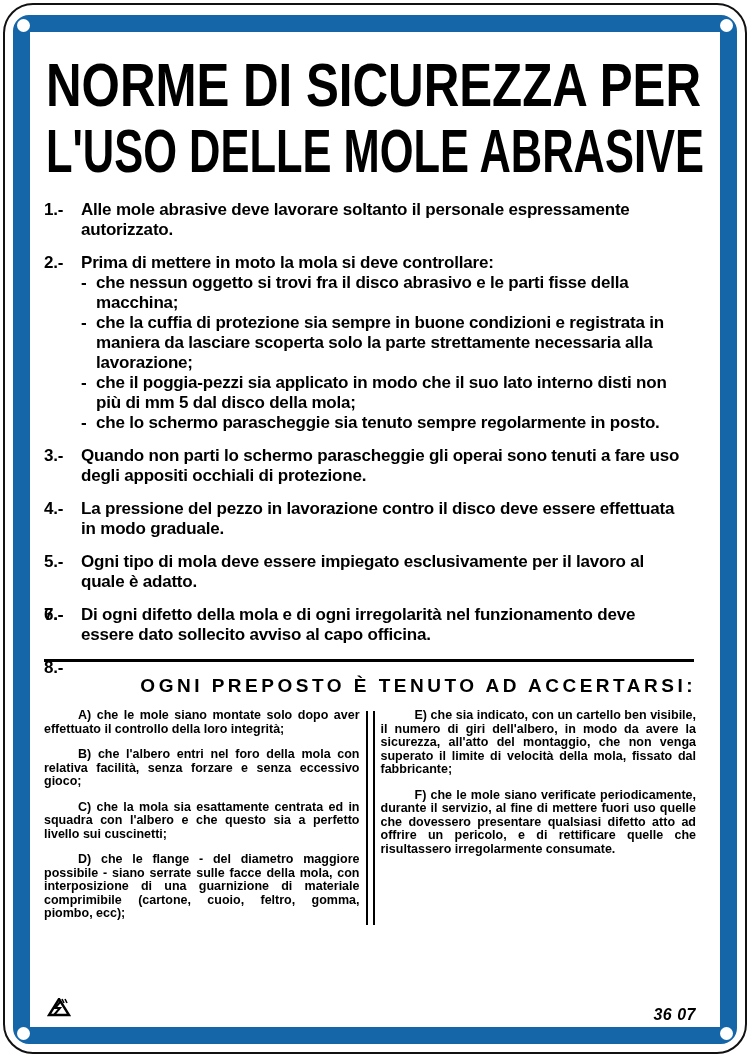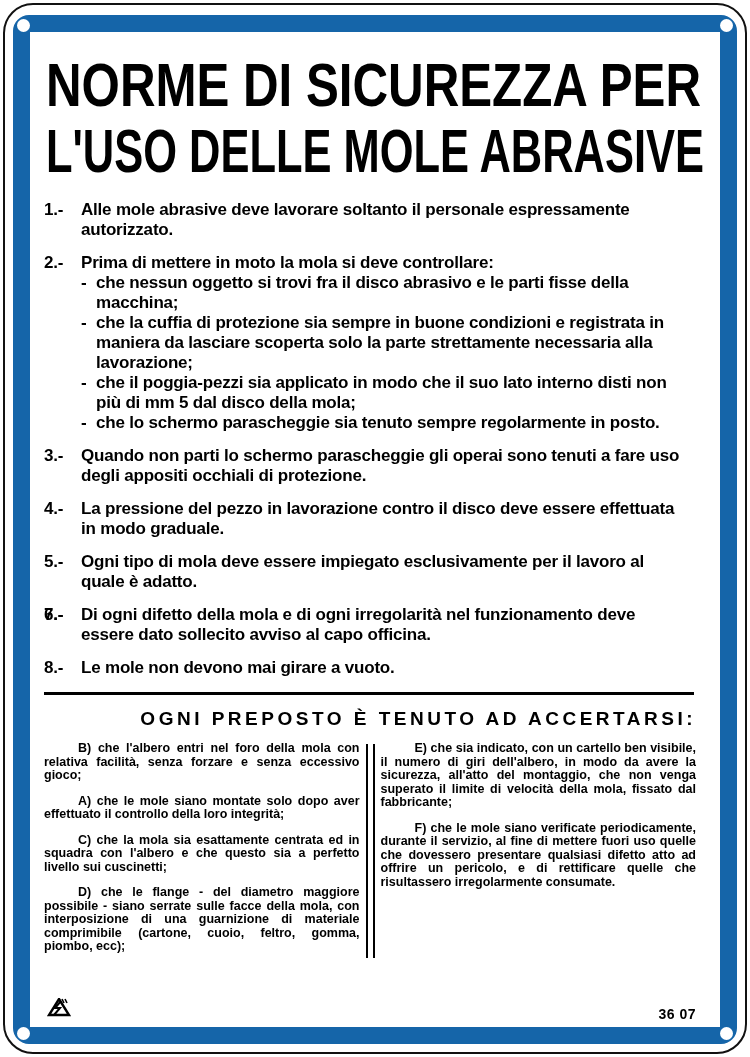--- a/index.html
+++ b/index.html
@@ -119,23 +119,24 @@
 
   .logo {
     position: absolute;
     left: 47px;
     top: 998px;
   }
   .code {
     position: absolute;
     right: 54px;
     top: 1006px;
-    font-size: 14px;
+    font-size: 16px;
     font-weight: bold;
     letter-spacing: 0.5px;
+    font-style: italic;
   }
 </style>
 </head>
 <body>
 
 <div class="sign" style="--frame-blue: #1565a9;">
   <div class="plate-outline"></div>
   <div class="blue-frame"></div>
   <div class="screw tl"></div>
   <div class="screw tr"></div>
@@ -196,37 +197,36 @@
         <span class="num">6.-</span>
       </div>
 
       <div class="rule">
         <span class="num">7.-</span>
         <span>Di ogni difetto della mola e di ogni irregolarità nel funzionamento deve essere dato sollecito avviso al capo officina.</span>
       </div>
 
       <div class="rule">
         <span class="num">8.-</span>
-        <span>Le mole non devono mai girare a vuoto.</span>
       </div>
     </div>
 
     <div class="hrule"></div>
 
     <div class="foreman-header">OGNI PREPOSTO È TENUTO AD ACCERTARSI:</div>
 
     <div class="cols">
       <div class="col left">
         <p class="check">
+          <span>A)</span>
+          <span>che le mole siano montate solo dopo aver effettuato il controllo della loro integrità;</span>
+        </p>
+        <p class="check">
           <span>B)</span>
           <span>che l'albero entri nel foro della mola con relativa facilità, senza forzare e senza eccessivo gioco;</span>
-        </p>
-        <p class="check">
-          <span>A)</span>
-          <span>che le mole siano montate solo dopo aver effettuato il controllo della loro integrità;</span>
         </p>
         <p class="check">
           <span>C)</span>
           <span>che la mola sia esattamente centrata ed in squadra con l'albero e che questo sia a perfetto livello sui cuscinetti;</span>
         </p>
         <p class="check">
           <span>D)</span>
           <span>che le flange - del diametro maggiore possibile - siano serrate sulle facce della mola, con interposizione di una guarnizione di materiale comprimibile (cartone, cuoio, feltro, gomma, piombo, ecc);</span>
         </p>
       </div>

